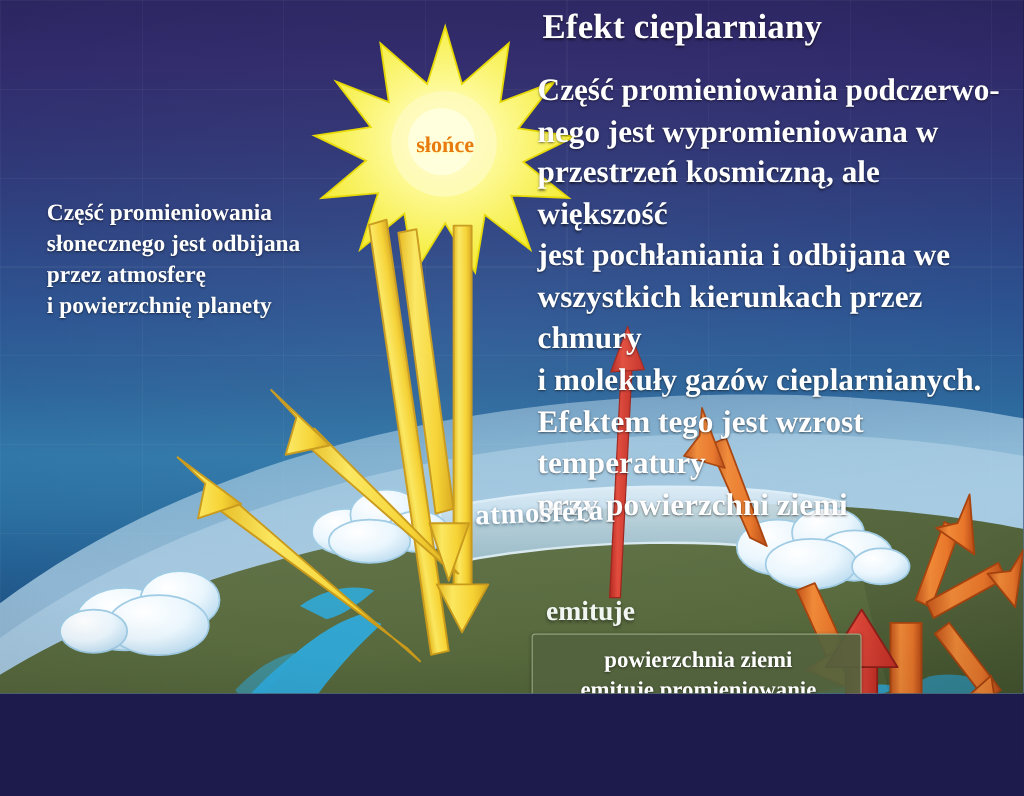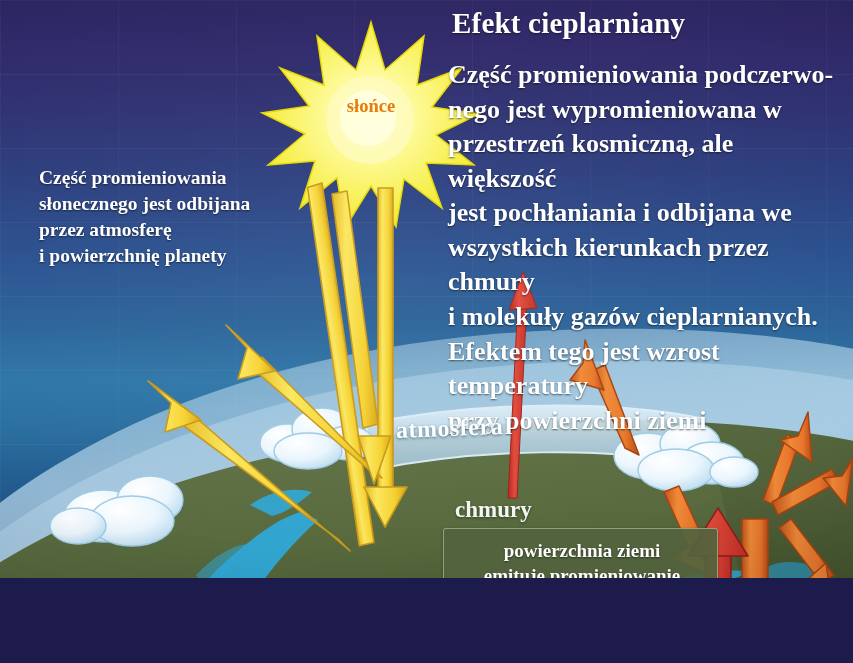--- a/index.html
+++ b/index.html
@@ -44,21 +44,21 @@
   #leftnote{left:14px;top:165px;font-size:19.5px;width:300px;line-height:1.33;margin-left:25px;}
 
   .box{position:absolute;background:rgba(83,99,62,0.92);
        border:1px solid rgba(198,214,176,0.55);border-radius:3px;
        box-shadow:0 1px 3px rgba(0,0,0,0.3);}
   .box .bt{color:#fff;font-weight:bold;font-size:19px;line-height:1.32;
        white-space:pre-line;text-shadow:0 1px 2px rgba(0,0,0,0.5);display:block;}
   #box-left{left:101px;top:535px;width:326px;padding:9px 10px 10px 14px;}
   #box-right{left:443px;top:528px;width:250px;padding:9px 10px 2px 13px;text-align:center;}
 
-  #sunlabel{position:absolute;left:329px;top:96px;width:84px;text-align:center;
+  #sunlabel{position:absolute;left:329px;top:112px;width:84px;text-align:center;
       color:#e87b10;font-weight:bold;font-size:18.5px;
       text-shadow:0 1px 0 rgba(255,255,190,0.85);}
   #atmlabel{position:absolute;left:396px;top:415px;color:#ffffff;font-weight:bold;
       font-size:24px;letter-spacing:0.5px;text-shadow:0 1px 3px rgba(40,80,110,0.75);
       transform:rotate(-2.2deg);}
   #ziemialabel{position:absolute;left:455px;top:497px;color:#f2f6f2;font-weight:bold;
       font-size:23px;text-shadow:0 1px 3px rgba(0,0,0,0.45);}
 </style>
 </head>
 <body>
@@ -236,21 +236,21 @@
 i molekuły gazów cieplarnianych.
 Efektem tego jest wzrost temperatury
 przy powierzchni ziemi</div>
   <div class="txt" id="leftnote">Część promieniowania
 słonecznego jest odbijana
 przez atmosferę
 i powierzchnię planety</div>
 
   <div id="sunlabel">słońce</div>
   <div id="atmlabel">atmosfera</div>
-  <div id="ziemialabel">chmury</div>
+  <div id="ziemialabel">emituje</div>
 
 
   <div class="box" id="box-right">
     <span class="bt">powierzchnia ziemi
 emituje promieniowanie
 podczerwone</span>
   </div>
 
 </div>
 

